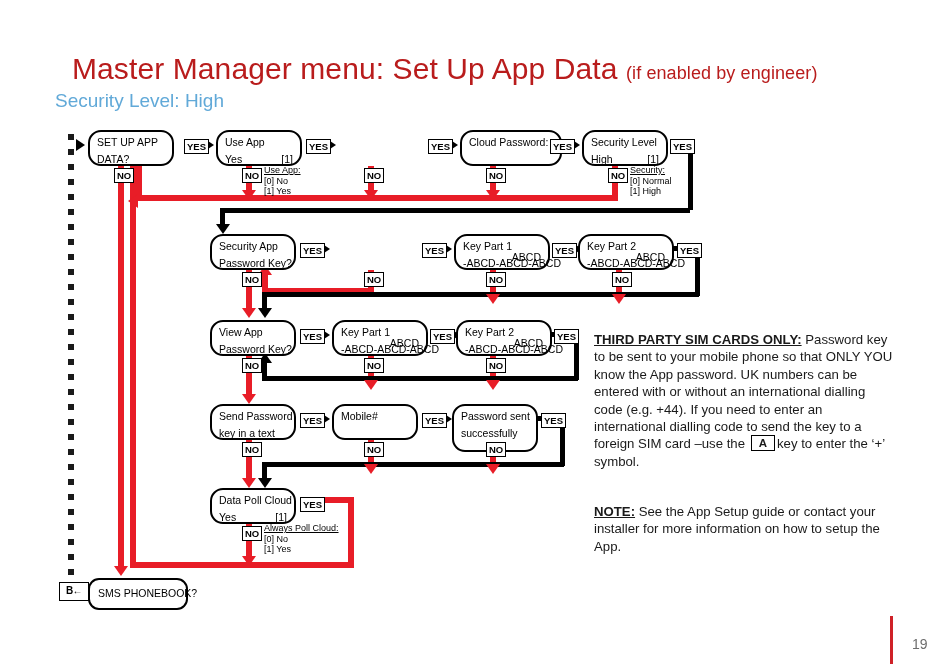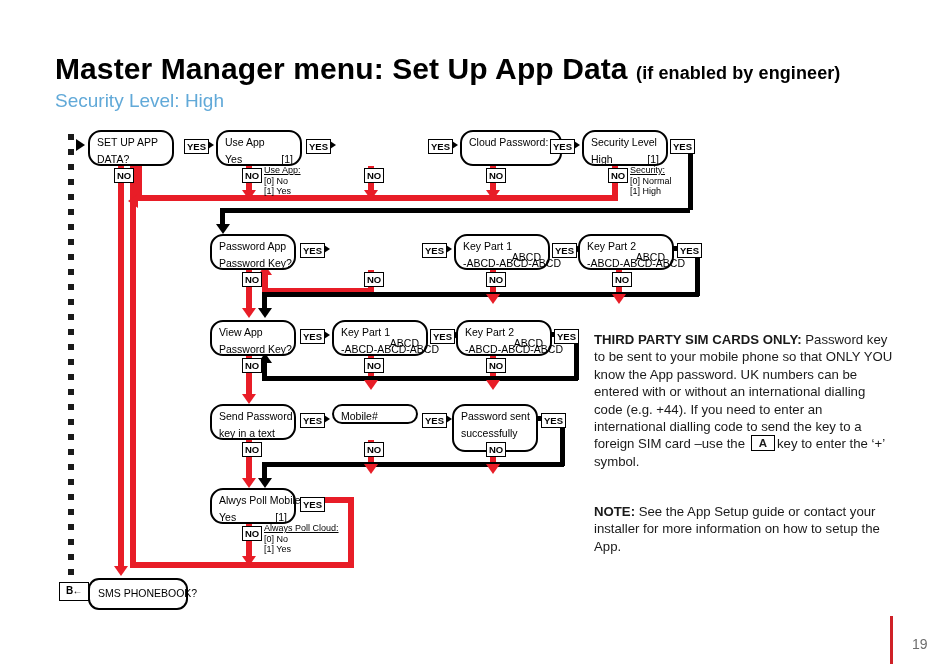--- a/index.html
+++ b/index.html
@@ -5,22 +5,22 @@
   html,body{margin:0;padding:0;}
   body{
     width:950px;height:670px;background:#ffffff;overflow:hidden;
     font-family:"Liberation Sans","DejaVu Sans",sans-serif;
     -webkit-font-smoothing:antialiased;
   }
   #page{position:relative;width:950px;height:670px;}
 
   
   .title{
-    position:absolute;left:55px;top:52px;
-    font-size:30px;color:#000000;font-weight:700;white-space:nowrap;
+    position:absolute;left:72px;top:52px;
+    font-size:30px;color:#b91c1c;font-weight:400;white-space:nowrap;
     letter-spacing:.1px;
   }
   .title .sub{font-size:18px;}
   .subtitle{
     position:absolute;left:55px;top:90px;
     font-size:19px;color:#61a9d8;font-weight:400;white-space:nowrap;
   }
 
   
   .node{
@@ -76,21 +76,21 @@
     border:1.5px solid #000;background:#fff;z-index:9;
     font-size:10px;font-weight:700;line-height:15px;text-align:center;
     letter-spacing:-.5px;
   }
 
   
   .para{
     position:absolute;left:594px;width:300px;
     font-size:13.2px;line-height:17.4px;color:#1a1a1a;
   }
-  .para b{font-weight:700;}
+  .para b{font-weight:700;text-decoration:underline;}
   .akey{
     display:inline-block;border:1.4px solid #000;background:#fff;
     font-size:11.5px;font-weight:700;line-height:12px;
     padding:1px 7px;margin:0 2px;vertical-align:1px;
   }
   .p1{top:331px;}
   .p2{top:503px;}
 
   
   .fbar{position:absolute;left:890px;top:616px;width:3px;height:48px;background:#cf2128;}
@@ -206,21 +206,21 @@
   <div class="seg red v6" style="left:136px;top:165px;height:33px;"></div>
   <div class="ar ar-u-red" style="left:132px;top:156px;"></div>
 
   <div class="seg blk v5" style="left:688px;top:142px;height:68px;"></div>
   <div class="seg blk h5" style="left:683px;top:142px;width:8px;"></div>
   <div class="seg blk h5" style="left:220px;top:208px;width:470px;"></div>
   <div class="seg blk v5" style="left:220px;top:208px;height:18px;"></div>
   <div class="ar ar-d-blk" style="left:216px;top:224px;"></div>
 
   <div class="node" style="left:210px;top:234px;width:86px;height:36px;">
-    <span class="l1">Password App</span>
+    <span class="l1">Security App</span>
     <span class="l2">Password Key?</span>
   </div>
   <div class="tag" style="left:300px;top:243px;">YES</div>
   <div class="ar ar-r-blk" style="left:321px;top:243px;"></div>
 
   <div class="tag" style="left:422px;top:243px;">YES</div>
   <div class="ar ar-r-blk" style="left:443px;top:243px;"></div>
 
   <div class="node" style="left:454px;top:234px;width:96px;height:36px;">
     <span class="l1"><span>Key Part 1</span><span class="rt">ABCD</span></span>
@@ -299,21 +299,21 @@
   <div class="seg blk v5" style="left:262px;top:362px;height:18px;"></div>
   <div class="ar ar-u-blk" style="left:258px;top:353px;"></div>
 
   <div class="node" style="left:210px;top:404px;width:86px;height:36px;">
     <span class="l1">Send Password</span>
     <span class="l2">key in a text</span>
   </div>
   <div class="tag" style="left:300px;top:413px;">YES</div>
   <div class="ar ar-r-blk" style="left:321px;top:413px;"></div>
 
-  <div class="node" style="left:332px;top:404px;width:86px;height:20px;">
+  <div class="node" style="left:332px;top:404px;width:86px;height:36px;">
     <span class="l1">Mobile#</span>
   </div>
   <div class="tag" style="left:422px;top:413px;">YES</div>
   <div class="ar ar-r-blk" style="left:443px;top:413px;"></div>
 
   <div class="node" style="left:452px;top:404px;width:86px;height:48px;">
     <span class="l1">Password sent</span>
     <span class="l2">successfully</span>
   </div>
   <div class="tag" style="left:541px;top:413px;">YES</div>
@@ -330,21 +330,21 @@
   <div class="ar ar-d-red" style="left:486px;top:464px;"></div>
 
   <div class="seg blk h5" style="left:535px;top:416px;width:8px;"></div>
   <div class="seg blk v5" style="left:560px;top:416px;height:50px;"></div>
   <div class="seg blk h5" style="left:556px;top:416px;width:8px;"></div>
   <div class="seg blk h5" style="left:262px;top:462px;width:302px;"></div>
   <div class="seg blk v5" style="left:262px;top:462px;height:18px;"></div>
   <div class="ar ar-d-blk" style="left:258px;top:478px;"></div>
 
   <div class="node" style="left:210px;top:488px;width:86px;height:36px;">
-    <span class="l1">Alwys Poll Mobile</span>
+    <span class="l1">Data Poll Cloud</span>
     <span class="l2"><span>Yes</span><span class="rt">[1]</span></span>
   </div>
   <div class="tag" style="left:300px;top:497px;">YES</div>
   <div class="tag" style="left:242px;top:526px;">NO</div>
 
   <div class="opt" style="left:264px;top:523px;">
     <span class="hd">Always Poll Cloud:</span><br>
     <span>[0] No</span><br>
     <span>[1] Yes</span>
   </div>

